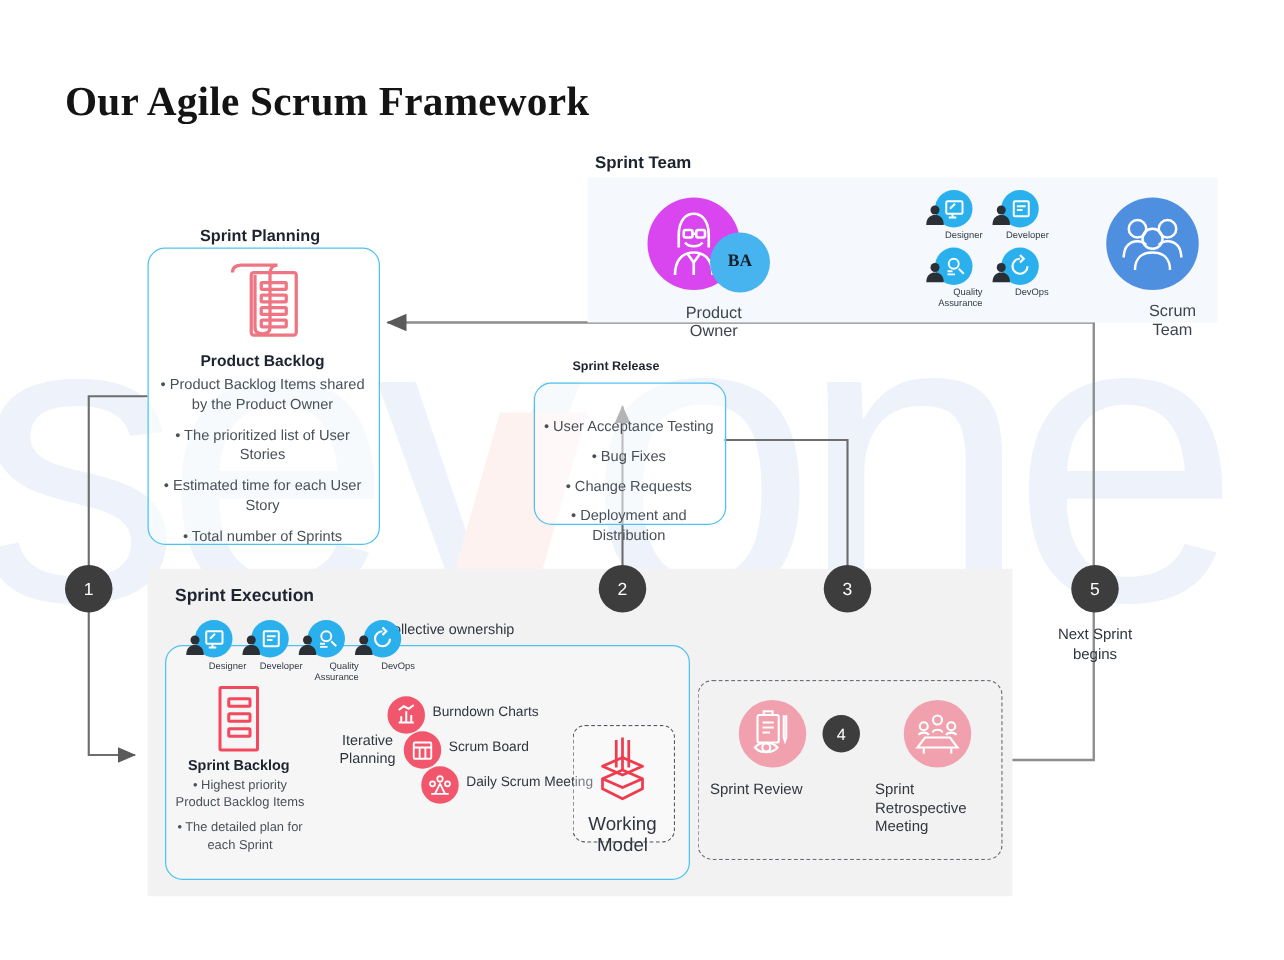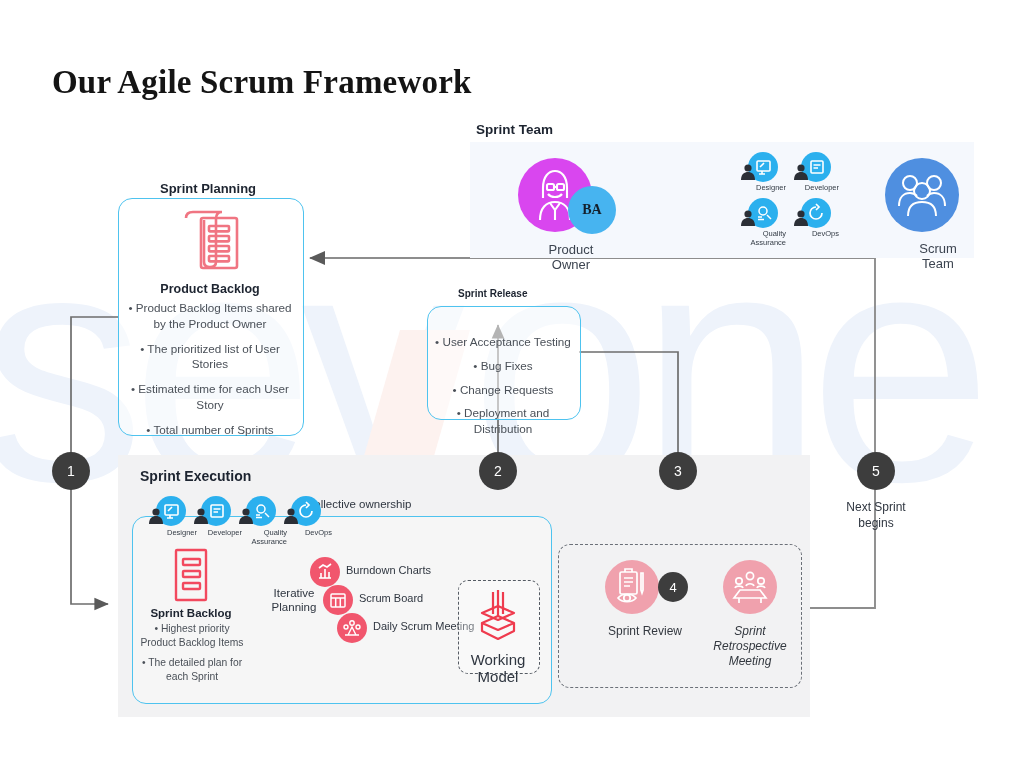--- a/index.html
+++ b/index.html
@@ -73,24 +73,24 @@
   .artlabel{position:absolute;left:36px;top:7px;white-space:nowrap;font-size:11px;color:#2f3640;}
 
   #working-model-box{position:absolute;left:458px;top:580px;width:80px;height:92px;
      border:1.5px dashed #555b63;border-radius:10px;background:rgba(255,255,255,0.35);}
   #working-model-label{position:absolute;left:458px;top:651px;width:80px;text-align:center;font-size:15px;color:#2f3640;}
 
   
   #review-box{position:absolute;left:558px;top:544px;width:242px;height:142px;
      border:1.5px dashed #6b7078;border-radius:12px;background:rgba(255,255,255,0.0);}
   .revcirc{width:54px;height:54px;border-radius:50%;background:#f0a1ad;position:relative;}
-  #sprint-review{position:absolute;left:582px;top:560px;width:100px;text-align:right;}
+  #sprint-review{position:absolute;left:568px;top:560px;width:100px;text-align:left;}
   #sprint-review .revcirc{margin:0 auto;}
   #sprint-review .revlabel{margin-top:10px;font-size:12px;color:#33383f;}
-  #sprint-retro{position:absolute;left:700px;top:560px;width:100px;text-align:center;font-style:italic;}
+  #sprint-retro{position:absolute;left:700px;top:560px;width:100px;}
   #sprint-retro .revcirc{margin:0 auto;}
   #sprint-retro .revlabel{margin-top:10px;font-size:12px;color:#33383f;line-height:1.25;}
 
   
   .step{position:absolute;width:38px;height:38px;border-radius:50%;background:#3d3d3d;
         color:#ffffff;font-size:14px;display:flex;align-items:center;justify-content:center;}
   .step.small{width:30px;height:30px;font-size:13px;}
   #step1{left:52px;top:452px;}
   #step2{left:479px;top:452px;}
   #step3{left:659px;top:452px;}

